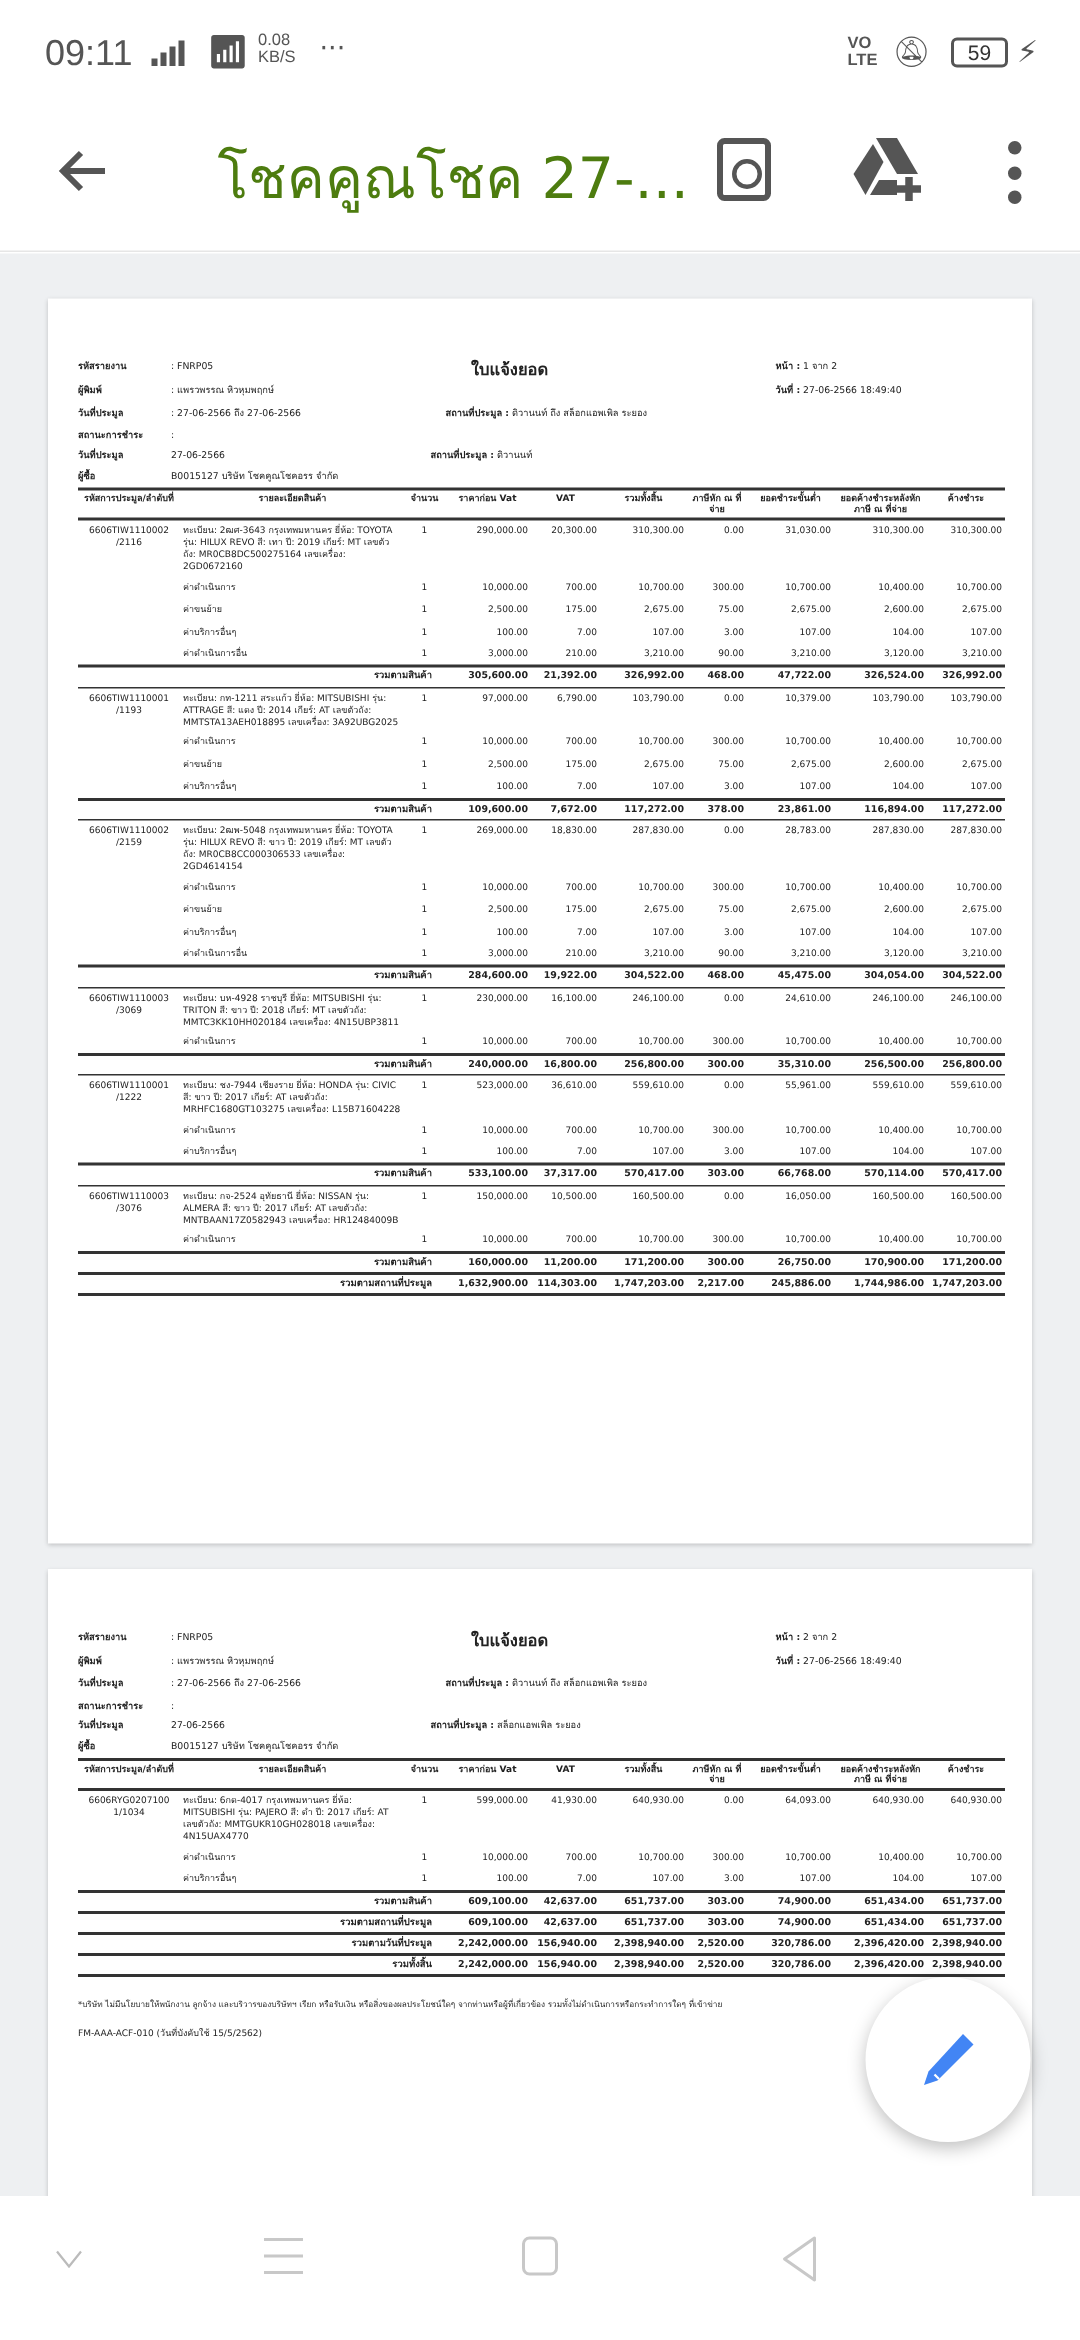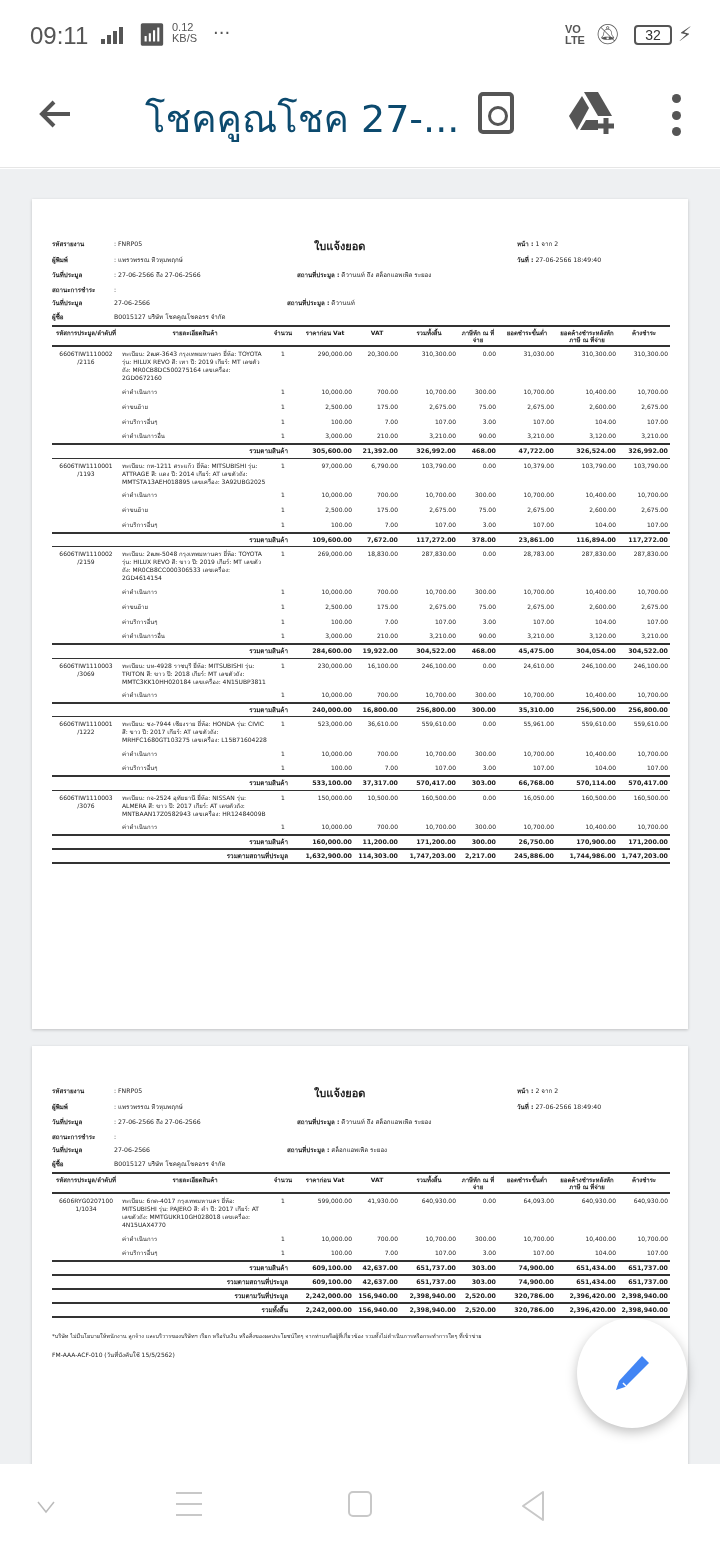--- a/index.html
+++ b/index.html
@@ -12,21 +12,21 @@
   .sb-speed { position: absolute; left: 172px; top: 22px; font-size: 11px; line-height: 11px; color: #555; font-family: "Liberation Sans", sans-serif; }
   .sb-dots { position: absolute; left: 213px; top: 22px; font-size: 18px; color: #555; }
   .sb-volte { position: absolute; left: 565px; top: 24px; font-size: 11px; line-height: 11px; font-weight: bold; color: #555; font-family: "Liberation Sans", sans-serif; }
   .sb-bell { position: absolute; left: 595px; top: 22px; font-size: 20px; color: #555; }
   .sb-batt { position: absolute; left: 634px; top: 25px; width: 38px; height: 20px; border: 2px solid #555; border-radius: 4px; font-size: 14px; text-align: center; line-height: 16px; color: #333; font-family: "Liberation Sans", sans-serif; }
   .sb-batt::before { content: ""; position: absolute; left: 1px; top: 1px; width: 17px; height: 14px; background: #ddd; z-index: -1; }
   .sb-bolt { position: absolute; left: 678px; top: 22px; font-size: 20px; color: #555; }
 
   .appbar { position: absolute; top: 70px; left: 0; width: 720px; height: 98px; background: #fff; border-bottom: 1px solid #e6e6e6; }
   .ab-back { position: absolute; left: 34px; top: 22px; width: 44px; height: 44px; font-size: 38px; line-height: 40px; color: #555; text-align: center; }
-  .ab-title { position: absolute; left: 145px; top: 18px; font-size: 38px; color: #0c4a6e; font-family: "DejaVu Sans", sans-serif; }
+  .ab-title { position: absolute; left: 145px; top: 18px; font-size: 38px; color: #4d7c0f; font-family: "DejaVu Sans", sans-serif; }
   .ab-search { position: absolute; left: 478px; top: 22px; width: 36px; height: 42px; border: 4px solid #555; border-radius: 5px; }
   .ab-search::after { content: ""; position: absolute; left: 6px; top: 10px; width: 14px; height: 14px; border: 3px solid #555; border-radius: 50%; }
   .ab-drive { position: absolute; left: 568px; top: 20px; width: 50px; height: 46px; }
   .ab-more { position: absolute; left: 664px; top: 24px; width: 24px; height: 42px; display: flex; flex-direction: column; justify-content: space-between; align-items: center; }
   .ab-more span { width: 9px; height: 9px; border-radius: 50%; background: #555; display: block; }
 
   .viewer { position: absolute; top: 169px; left: 0; width: 720px; height: 1295px; background: #eef0f2; }
   .page { position: absolute; left: 32px; width: 656px; background: #fff; box-shadow: 0 1px 3px rgba(0,0,0,0.2); }
   .page1 { top: 30px; height: 830px; }
   .page2 { top: 877px; height: 430px; }
@@ -68,25 +68,25 @@
 
 <div class="statusbar">
   <span class="sb-time">09:11</span>
   <span class="sb-sig">
       <span style="height:5px"></span>
       <span style="height:9px"></span>
       <span style="height:13px"></span>
       <span style="height:17px"></span>
     </span>
   <span class="sb-wifi">📶︎</span>
-  <span class="sb-speed"><span>0.12</span><br><span>KB/S</span></span>
+  <span class="sb-speed"><span>0.08</span><br><span>KB/S</span></span>
   <span class="sb-dots">···</span>
   <span class="sb-volte"><span>VO</span><br><span>LTE</span></span>
   <span class="sb-bell">🔕︎</span>
-  <span class="sb-batt">32</span>
+  <span class="sb-batt">59</span>
   <span class="sb-bolt">⚡︎</span>
 </div>
 
 <div class="appbar">
   <div class="ab-back">
     <svg width="44" height="44" viewBox="0 0 44 44">
         <path d="M36 22H10M20 10L8 22l12 12" fill="none" stroke="#555" stroke-width="4"></path>
       </svg>
   </div>
   <div class="ab-title">โชคคูณโชค 27-...</div>

